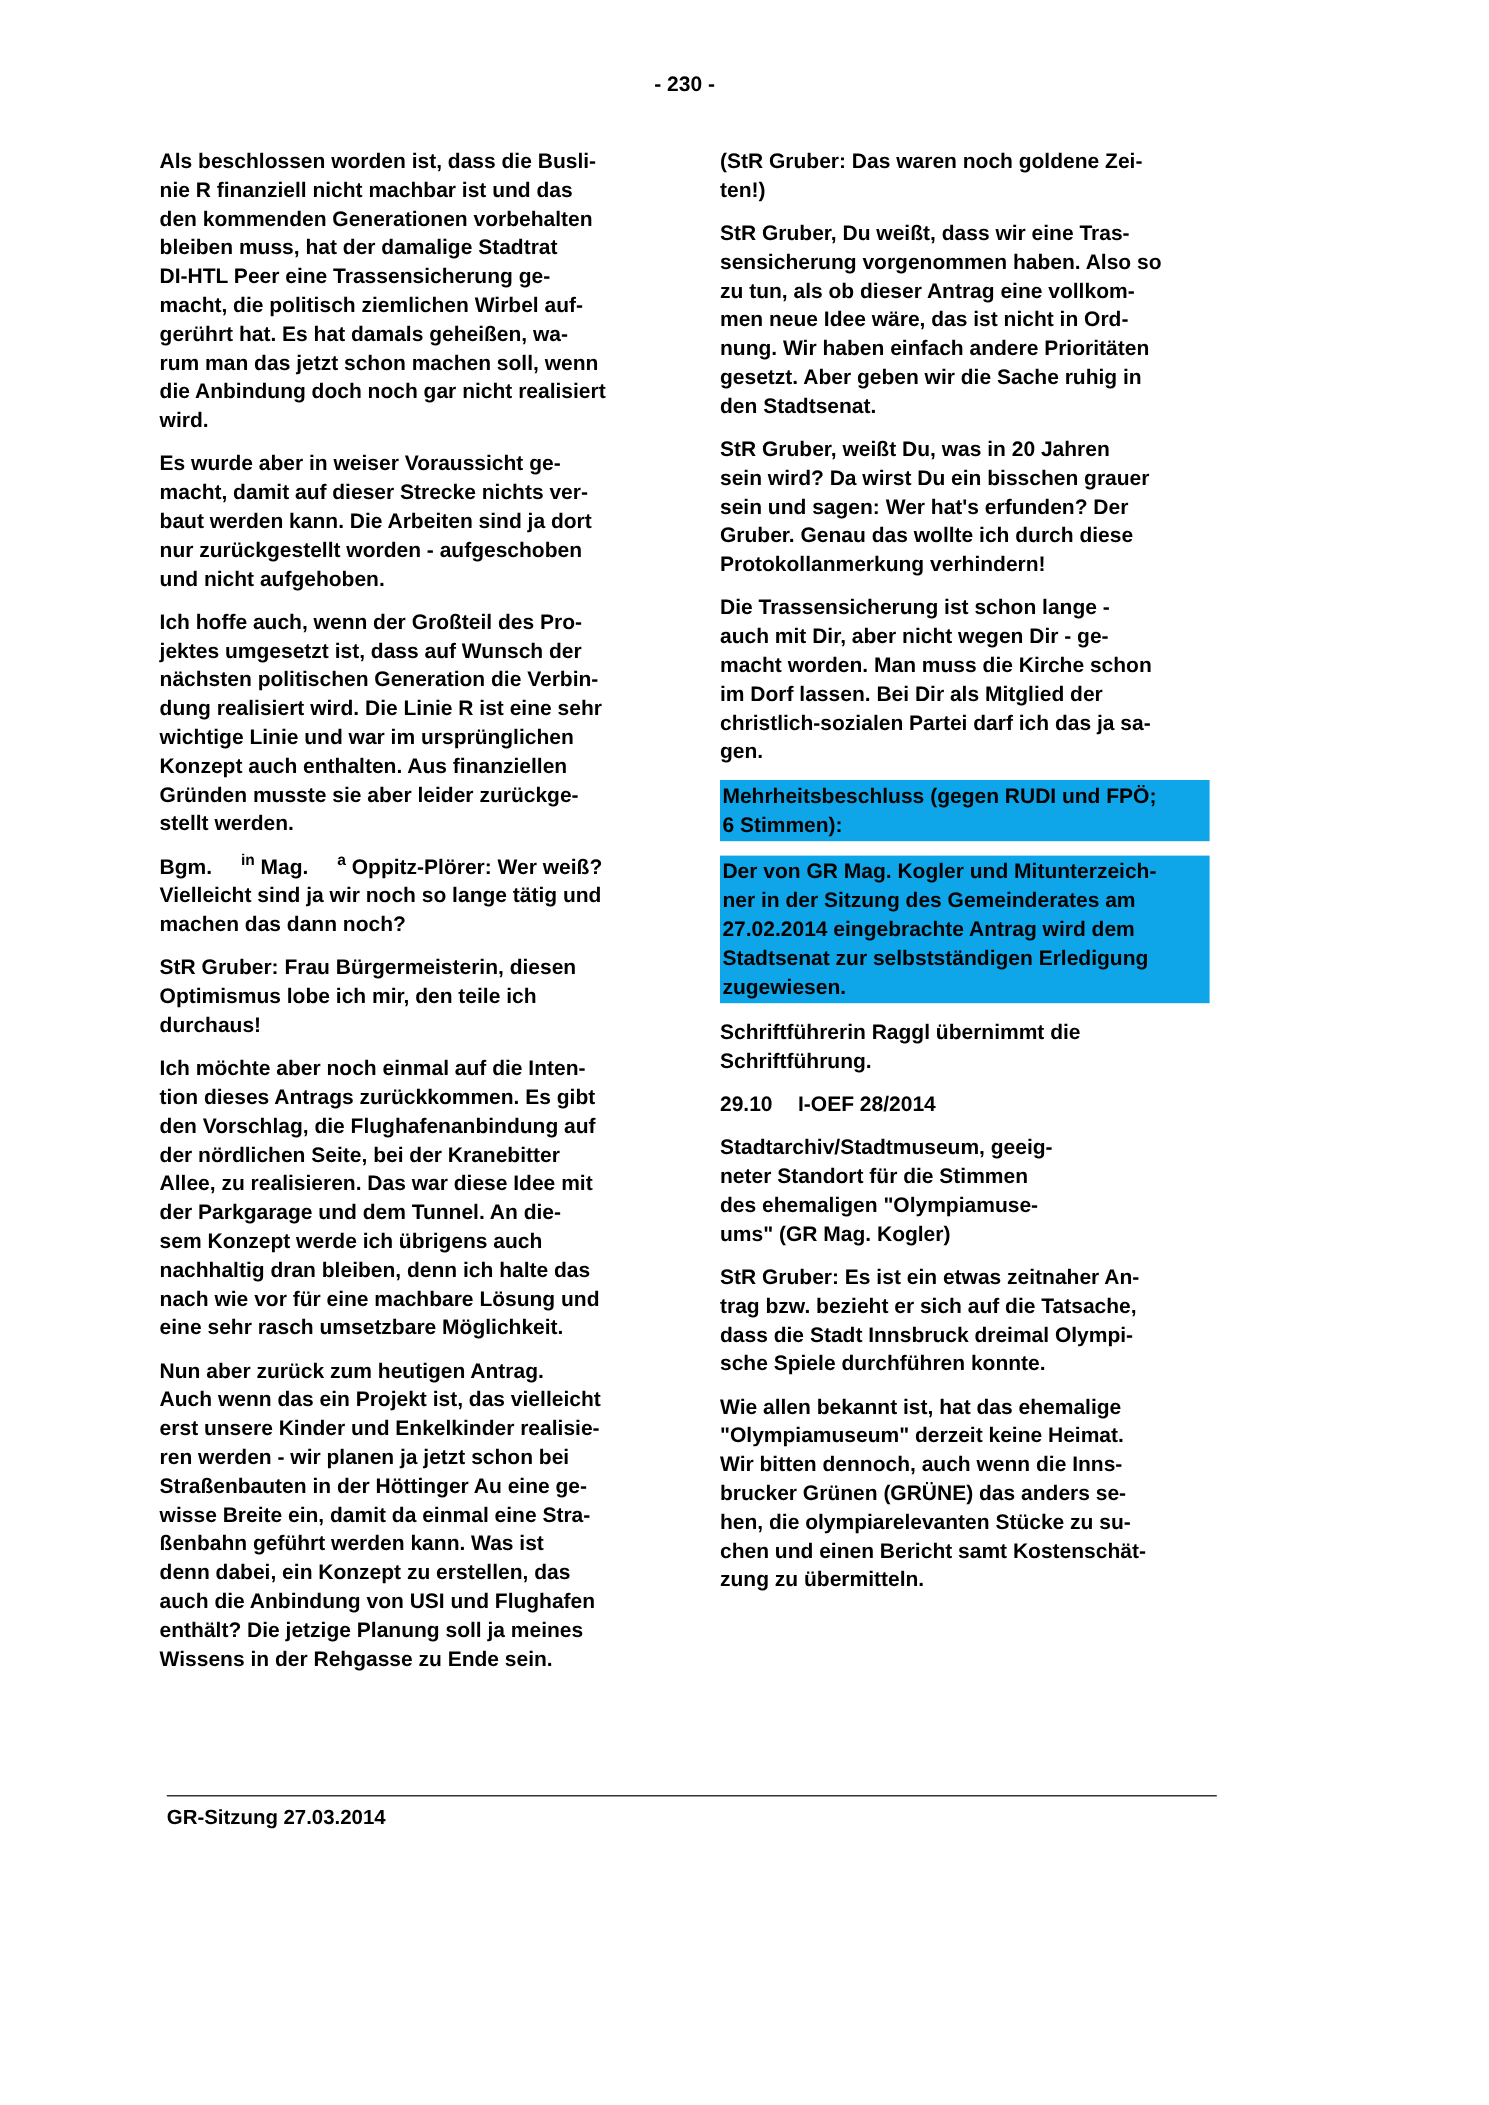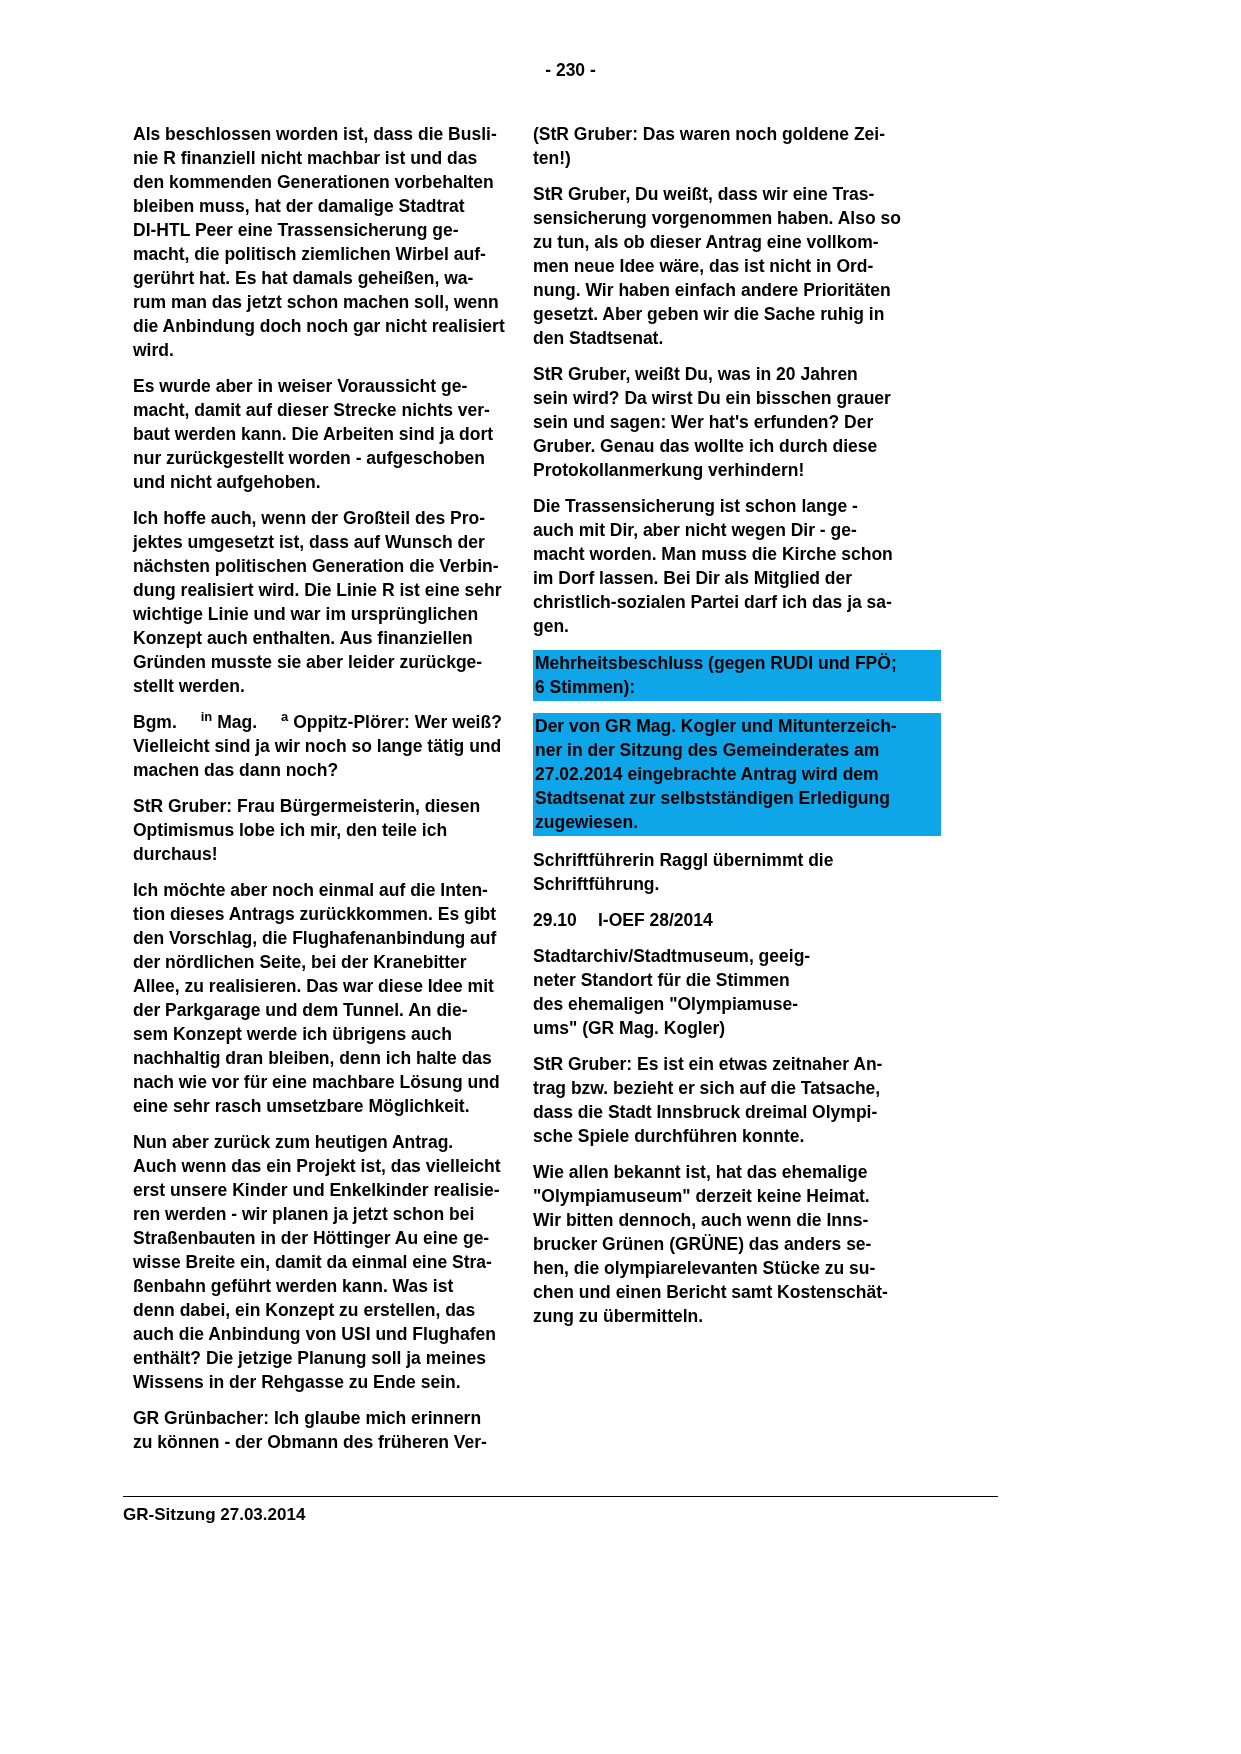--- a/index.html
+++ b/index.html
@@ -26,20 +26,21 @@
     text-align: center;
     font-size: 17.5px;
     line-height: 24px;
   }
   .columns {
     position: absolute;
     top: 122px;
     left: 133px;
     width: 875px;
     display: flex;
+    gap: 67px;
   }
   .col-left  { width: 400px; flex: 0 0 400px; }
   .col-right { width: 408px; flex: 0 0 408px; }
   p.para {
     margin: 0 0 12px 0;
     font-size: 17.5px;
     line-height: 24px;
     white-space: pre-line;
   }
   p.para sup {
@@ -63,21 +64,21 @@
   }
   .agenda-num {
     display: inline-block;
     width: 65px;
   }
   .agenda-sub {
     margin-left: 65px;
   }
   .footer {
     position: absolute;
-    left: 123px;
+    left: 139px;
     top: 1496px;
     width: 875px;
   }
   .footer-rule {
     border-top: 1px solid #000000;
     height: 0;
   }
   .footer-text {
     font-size: 17px;
     line-height: 24px;
@@ -137,22 +138,20 @@
 Auch wenn das ein Projekt ist, das vielleicht
 erst unsere Kinder und Enkelkinder realisie-
 ren werden - wir planen ja jetzt schon bei
 Straßenbauten in der Höttinger Au eine ge-
 wisse Breite ein, damit da einmal eine Stra-
 ßenbahn geführt werden kann. Was ist
 denn dabei, ein Konzept zu erstellen, das
 auch die Anbindung von USI und Flughafen
 enthält? Die jetzige Planung soll ja meines
 Wissens in der Rehgasse zu Ende sein.</p>
-      <p class="para">GR Grünbacher: Ich glaube mich erinnern
-zu können - der Obmann des früheren Ver-</p>
     </div>
 
     <div class="col-right">
       <p class="para">(StR Gruber: Das waren noch goldene Zei-
 ten!)</p>
       <p class="para">StR Gruber, Du weißt, dass wir eine Tras-
 sensicherung vorgenommen haben. Also so
 zu tun, als ob dieser Antrag eine vollkom-
 men neue Idee wäre, das ist nicht in Ord-
 nung. Wir haben einfach andere Prioritäten

